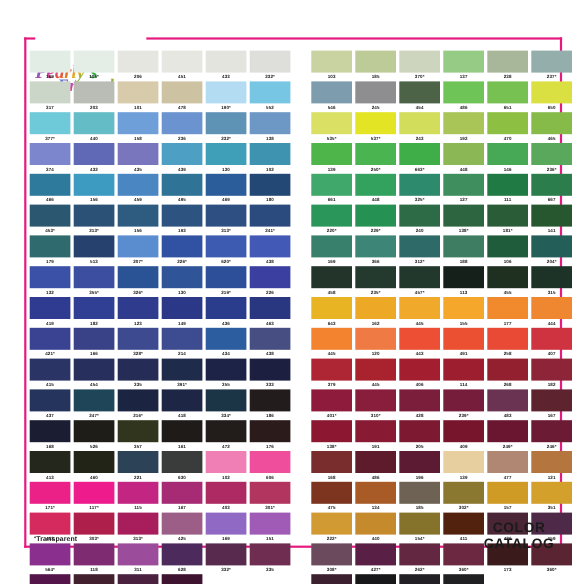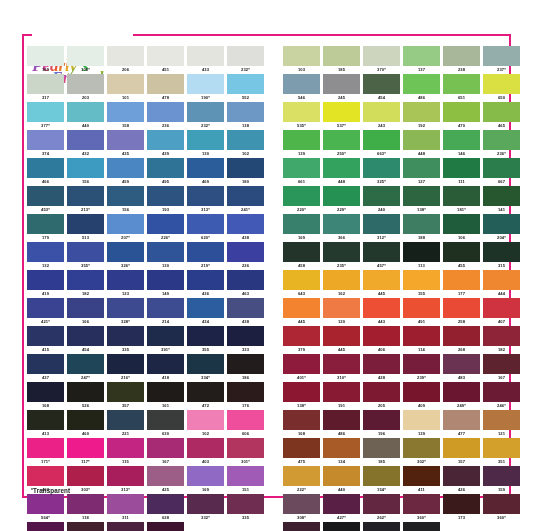--- a/index.html
+++ b/index.html
@@ -1062,14 +1062,18 @@
             <span class="swatch-chip" title="#201f21" style="background: rgb(32, 31, 33);"></span>
           </div>
         </div>
       </div>
   </div>
 
   <div class="footnote">
     <span class="star">*</span><span>Transparent</span>
   </div>
 
+  <div class="catalog-title">
+    <div>COLOR</div>
+    <div>CATALOG</div>
+  </div>
 
 </div>
 
 </body></html>

